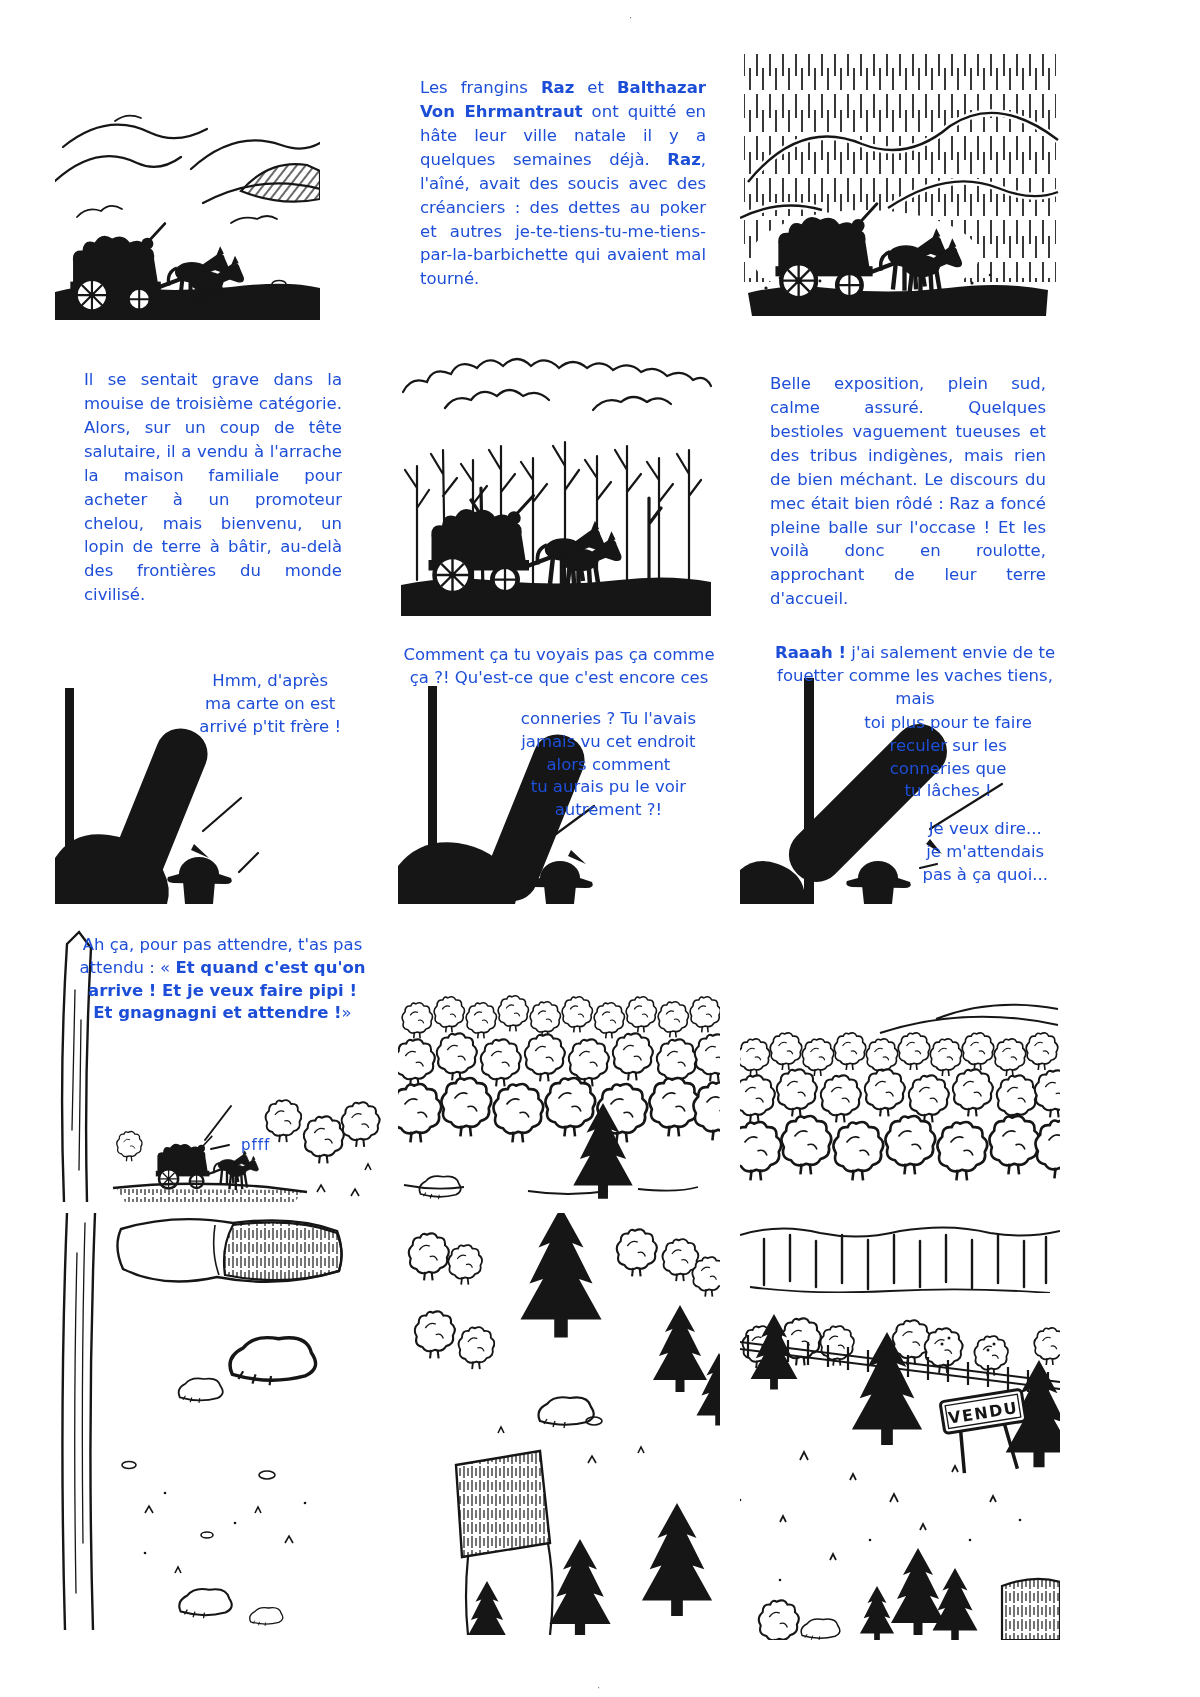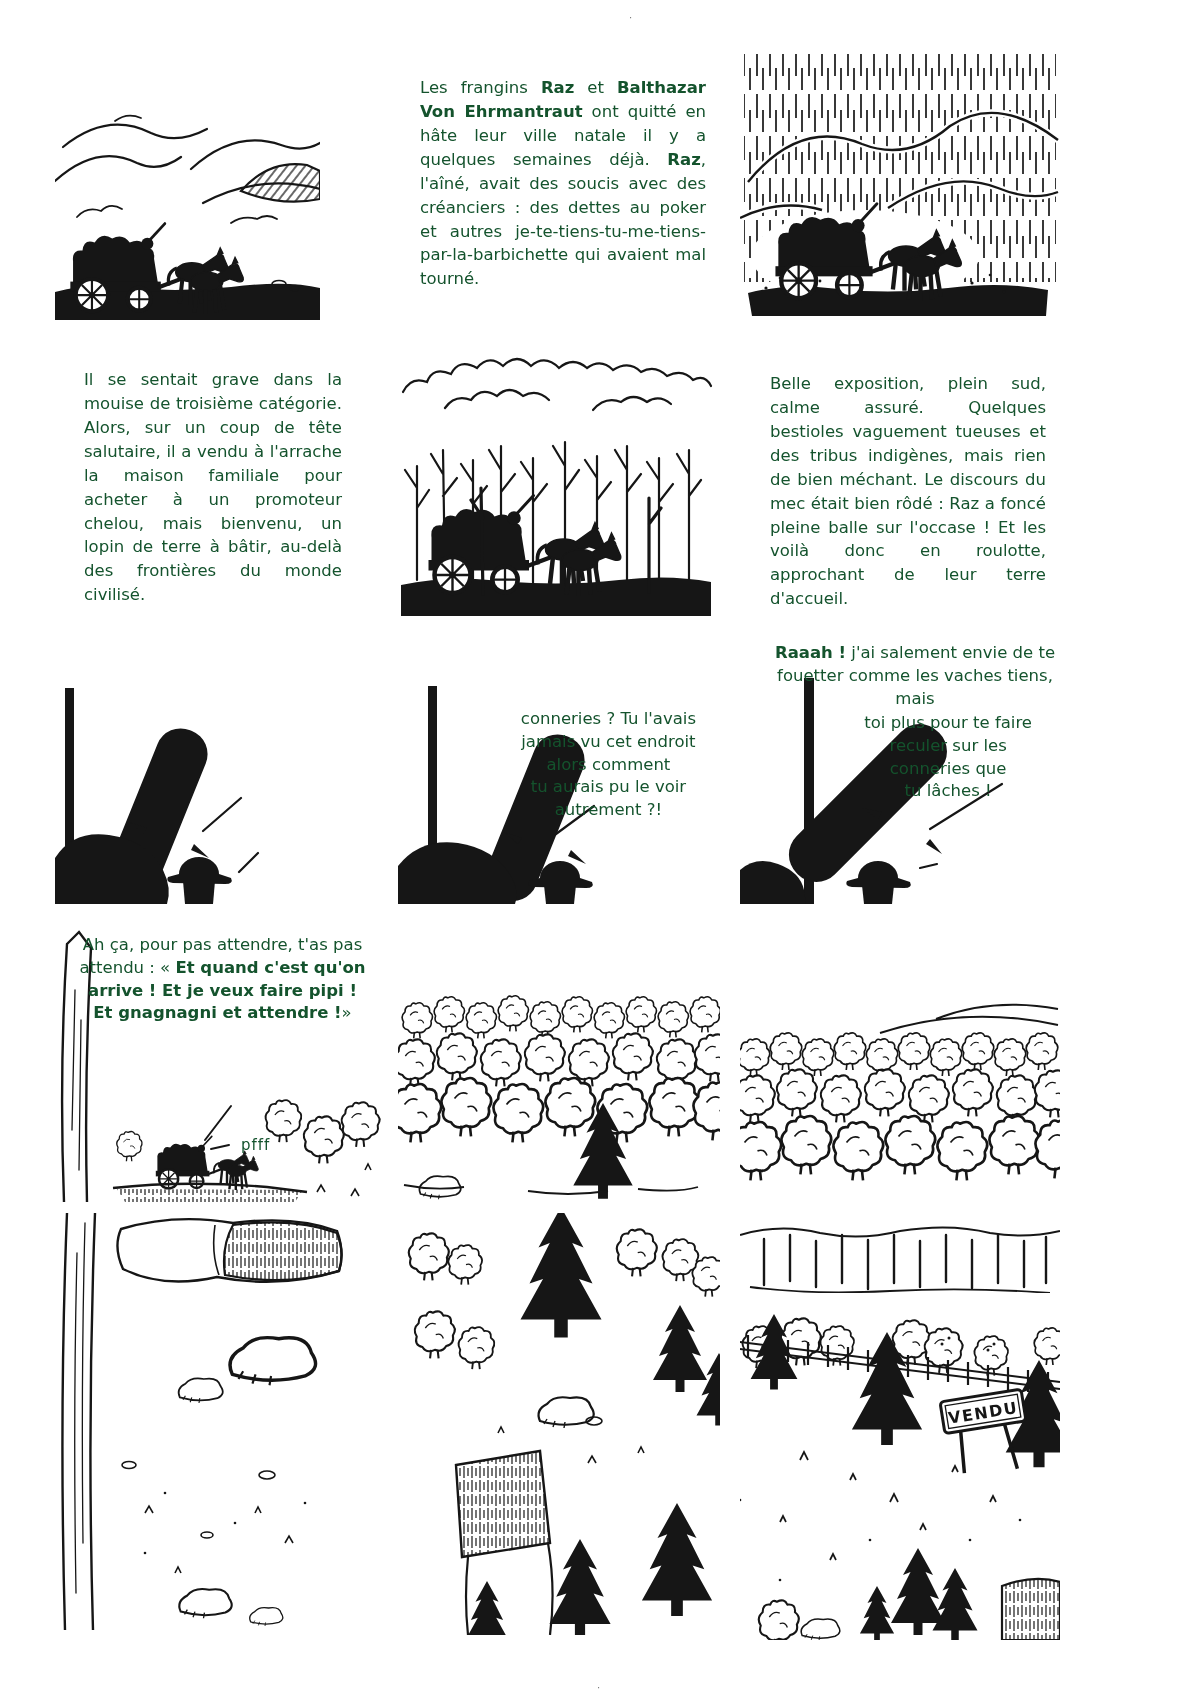--- a/index.html
+++ b/index.html
@@ -1,20 +1,20 @@
 <!DOCTYPE html>
 <html><head>
 <meta charset="utf-8">
 <style>
   html,body{margin:0;padding:0;background:#e8e8e8;}
   #page{position:relative;width:1200px;height:1697px;background:#fff;margin:0 auto;
         font-family:"DejaVu Sans",sans-serif;color:#161616;overflow:hidden;}
   .panel{position:absolute;}
   .panel svg{display:block;width:100%;height:100%;}
-  .txt{position:absolute;color:#14532d;}
+  .txt{position:absolute;color:#1d4ed8;}
   .narr{font-size:16.5px;line-height:1.45;text-align:justify;text-align-last:justify;}
   .sp{font-size:16.5px;line-height:1.38;white-space:pre-line;text-align:center;width:max-content;}
   .b{font-weight:bold;}
   .sfx{font-size:15px;letter-spacing:1px;}
   .dot{position:absolute;font-size:10px;color:#777;}
 </style>
 </head>
 <body>
 
 <div id="page">
@@ -164,36 +164,41 @@
         <rect x="-26" y="-8" width="52" height="180" rx="25" fill="#161616"></rect>
       </g>
       <path d="M92,196 l-18,-6 14,12 z M136,218 l18,8 -15,-14 z" fill="#161616"></path>
       <path d="M0,272 L0,226 Q18,198 54,203 Q92,208 108,238 Q117,256 112,272 Z" fill="#161616"></path>
       <g fill="#161616">
         <path d="M124,242 a20,17 0 0 1 40,0 l12,4 q3,6 -6,6 l-52,-1 q-8,-1 -5,-6 z"></path>
         <path d="M128,249 h32 l-2,23 h-28 z"></path>
       </g>
       <path d="M186,166 L148,199 M203,221 L184,240" stroke="#161616" stroke-width="2.2" fill="none" stroke-linecap="round"></path>
     </svg>
+    <div class="txt sp" style="right:4px;top:38px">Hmm, d'après
+ma carte on est
+arrivé p'tit frère !</div>
   </div>
 
   <div class="panel" id="p5" style="left:398px;top:632px;width:322px;height:272px">
     <svg viewBox="0 0 322 272">
       <rect x="30" y="54" width="9" height="218" fill="#161616"></rect>
       <g transform="translate(167,112) rotate(22)">
         <rect x="-26" y="-8" width="52" height="175" rx="25" fill="#161616"></rect>
       </g>
       <path d="M124,206 l-18,-6 14,12 z M170,224 l18,8 -15,-14 z" fill="#161616"></path>
       <path d="M0,272 L0,234 Q22,206 60,211 Q98,217 114,246 Q121,260 117,272 Z" fill="#161616"></path>
       <g fill="#161616">
         <path d="M142,246 a20,17 0 0 1 40,0 l12,4 q3,6 -6,6 l-52,-1 q-8,-1 -5,-6 z"></path>
         <path d="M146,253 h32 l-2,19 h-28 z"></path>
       </g>
       <path d="M196,174 L158,202" stroke="#161616" stroke-width="2.2" fill="none" stroke-linecap="round"></path>
     </svg>
+    <div class="txt sp" style="left:0;right:0;top:12px;width:auto">Comment ça tu voyais pas ça comme
+ça ?! Qu'est-ce que c'est encore ces</div>
     <div class="txt sp" style="right:24px;top:76px">conneries ? Tu l'avais
 jamais vu cet endroit
 alors comment
 tu aurais pu le voir
 autrement ?!</div>
   </div>
 
   <div class="panel" id="p6" style="left:740px;top:632px;width:320px;height:272px">
     <svg viewBox="0 0 320 272">
       <rect x="64" y="46" width="10" height="226" fill="#161616"></rect>
@@ -207,20 +212,23 @@
         <path d="M122,253 h32 l-2,19 h-28 z"></path>
       </g>
       <path d="M262,152 L190,197 M180,236 L197,232" stroke="#161616" stroke-width="2.2" fill="none" stroke-linecap="round"></path>
     </svg>
     <div class="txt sp" style="left:30px;right:0;top:10px;width:auto"><span class="b">Raaah !</span><span> j'ai salement envie de te
 fouetter comme les vaches tiens, mais</span></div>
     <div class="txt sp" style="right:28px;top:80px">toi plus pour te faire
 reculer sur les
 conneries que
 tu lâches !</div>
+    <div class="txt sp" style="right:12px;top:186px">Je veux dire...
+je m'attendais
+pas à ça quoi...</div>
   </div>
 
   <div class="panel" id="p7" style="left:55px;top:930px;width:335px;height:272px">
     <svg viewBox="0 0 335 272">
       <g stroke="#161616" fill="none" stroke-linecap="round">
         <path d="M12,14 Q4,140 9,272 M36,18 Q29,150 32,272 M12,14 L24,2 L36,18" stroke-width="2.4"></path>
         <path d="M20,60 L17,200 M26,90 L24,240" stroke-width="1.3"></path>
       </g>
       <use href="#sym-tree" transform="translate(60,200) scale(0.6)"></use>
       <use href="#sym-wagon" transform="translate(100,212) scale(0.8)"></use>

